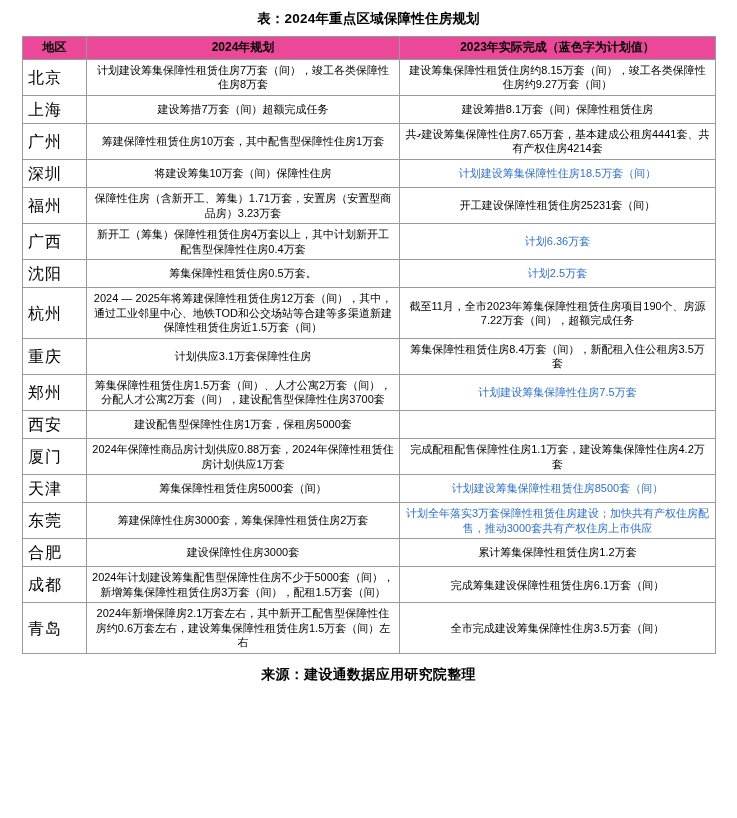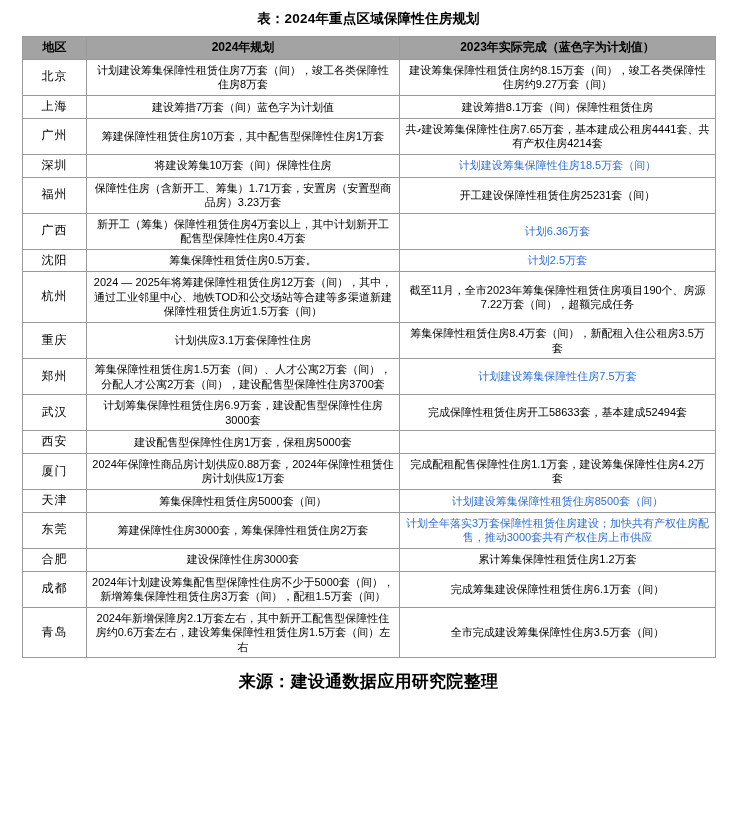--- a/index.html
+++ b/index.html
@@ -38,41 +38,41 @@
   }
   table.main td, table.main th {
     border: 1px solid #9a9a9a;
     vertical-align: middle;
     padding: 3px 5px;
   }
   thead th {
     text-align: center;
     font-weight: bold;
     font-size: 12px;
-    background: #a3a3a3;
+    background: #ec4899;
     padding: 5px 4px;
   }
   col.c-region { width: 64px; }
   col.c-plan { width: 313px; }
   col.c-actual { width: 316px; }
   td.region {
-    text-align: center;
-    font-size: 12px;
+    text-align: left;
+    font-size: 16px;
     letter-spacing: 1px;
     white-space: nowrap;
   }
   td.cell {
     text-align: center;
   }
   td.cell.blue, .blue-text {
     color: #2f6fd0;
   }
   .source {
     text-align: center;
-    font-size: 17px;
+    font-size: 14px;
     font-weight: bold;
     margin-top: 12px;
     letter-spacing: 0.3px;
   }
 </style>
 </head>
 <body>
 
 <div class="page">
 
@@ -92,21 +92,21 @@
       </tr>
     </thead>
     <tbody id="table-body">
         <tr>
           <td class="region">北京</td>
           <td class="cell">计划建设筹集保障性租赁住房7万套（间），竣工各类保障性住房8万套</td>
           <td class="cell">建设筹集保障性租赁住房约8.15万套（间），竣工各类保障性住房约9.27万套（间）</td>
         </tr>
         <tr>
           <td class="region">上海</td>
-          <td class="cell">建设筹措7万套（间）蓝色字为计划值</td>
+          <td class="cell">建设筹措7万套（间）超额完成任务</td>
           <td class="cell">建设筹措8.1万套（间）保障性租赁住房</td>
         </tr>
         <tr>
           <td class="region">广州</td>
           <td class="cell">筹建保障性租赁住房10万套，其中配售型保障性住房1万套</td>
           <td class="cell">共ގ建设筹集保障性住房7.65万套，基本建成公租房4441套、共有产权住房4214套</td>
         </tr>
         <tr>
           <td class="region">深圳</td>
           <td class="cell">将建设筹集10万套（间）保障性住房</td>
@@ -134,25 +134,20 @@
         </tr>
         <tr>
           <td class="region">重庆</td>
           <td class="cell">计划供应3.1万套保障性住房</td>
           <td class="cell">筹集保障性租赁住房8.4万套（间），新配租入住公租房3.5万套</td>
         </tr>
         <tr>
           <td class="region">郑州</td>
           <td class="cell">筹集保障性租赁住房1.5万套（间）、人才公寓2万套（间），分配人才公寓2万套（间），建设配售型保障性住房3700套</td>
           <td class="cell blue">计划建设筹集保障性住房7.5万套</td>
-        </tr>
-        <tr>
-          <td class="region">武汉</td>
-          <td class="cell">计划筹集保障性租赁住房6.9万套，建设配售型保障性住房3000套</td>
-          <td class="cell">完成保障性租赁住房开工58633套，基本建成52494套</td>
         </tr>
         <tr>
           <td class="region">西安</td>
           <td class="cell">建设配售型保障性住房1万套，保租房5000套</td>
           <td class="cell"></td>
         </tr>
         <tr>
           <td class="region">厦门</td>
           <td class="cell">2024年保障性商品房计划供应0.88万套，2024年保障性租赁住房计划供应1万套</td>
           <td class="cell">完成配租配售保障性住房1.1万套，建设筹集保障性住房4.2万套</td>

